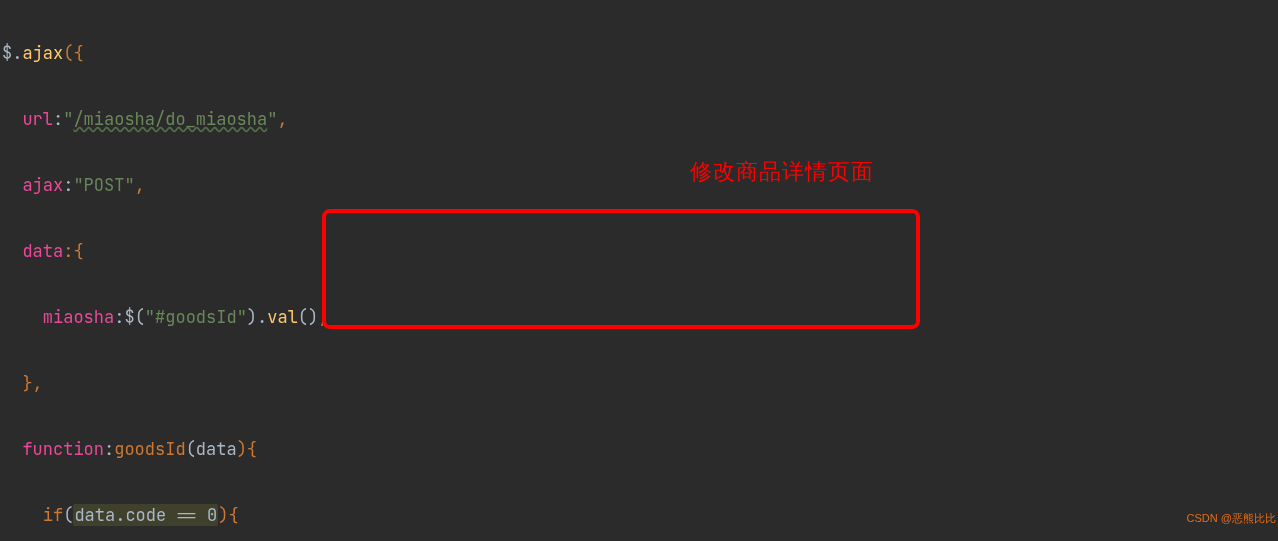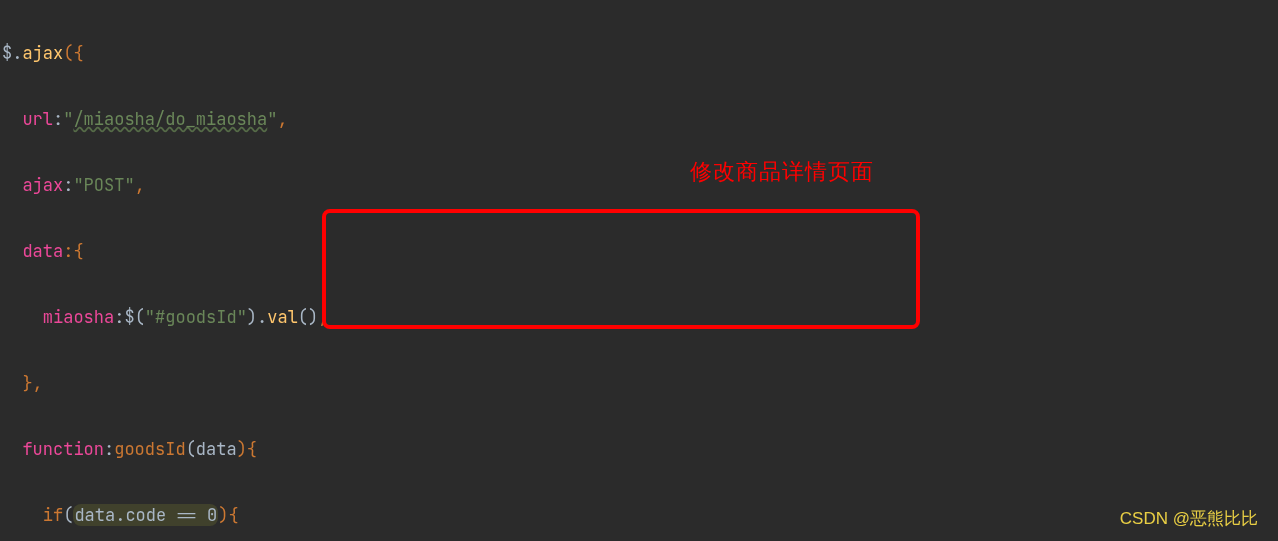--- a/index.html
+++ b/index.html
@@ -19,21 +19,21 @@
   }
   .line{display:block;}
   
   .punct{color:#cc7832;}      
   .gray{color:#a9b7c6;}
   .field{color:#ec4899;}      
   .string{color:#6a8759;}
   .str-under{color:#6a8759;text-decoration:underline wavy #6a8759;text-decoration-color:#556b47;text-align:center;}
   .kw{color:#cc7832;}        
   .method{color:#ffc66d;}
-  .paramhl{background:#40412c;color:#a9b7c6;padding:0 1px;border-radius:8px;}
+  .paramhl{background:#40412c;color:#a9b7c6;padding:0 1px;border-radius:2px;}
   
   .anno-text{
     position:absolute;
     color:#ff0000;
     font-family:Liberation Sans, sans-serif;
     font-size:22px;
     font-weight:normal;
     top:155px;
     left:690px;
     letter-spacing:1px;
@@ -45,24 +45,24 @@
     border-radius:8px;
     top:209px;
     left:322px;
     width:598px;
     height:120px;
     box-sizing:border-box;
     pointer-events:none;
   }
   .watermark{
     position:absolute;
-    right:20px;bottom:6px;
-    color:#fde047;
+    right:2px;bottom:6px;
+    color:#f97316;
     font-family:sans-serif;
-    font-size:17px;
+    font-size:11px;
     opacity:.9;
   }
 </style>
 </head>
 <body>
 
 <div class="code-area">
 <span class="line"><span class="gray">$</span><span class="gray">.</span><span class="method">ajax</span><span class="punct">({</span></span>
 <span class="line">  <span class="field">url</span><span class="gray">:</span><span class="string">"</span><span class="str-under">/miaosha/do_miaosha</span><span class="string">"</span><span class="punct">,</span></span>
 <span class="line">  <span class="field">ajax</span><span class="gray">:</span><span class="string">"POST"</span><span class="punct">,</span></span>

